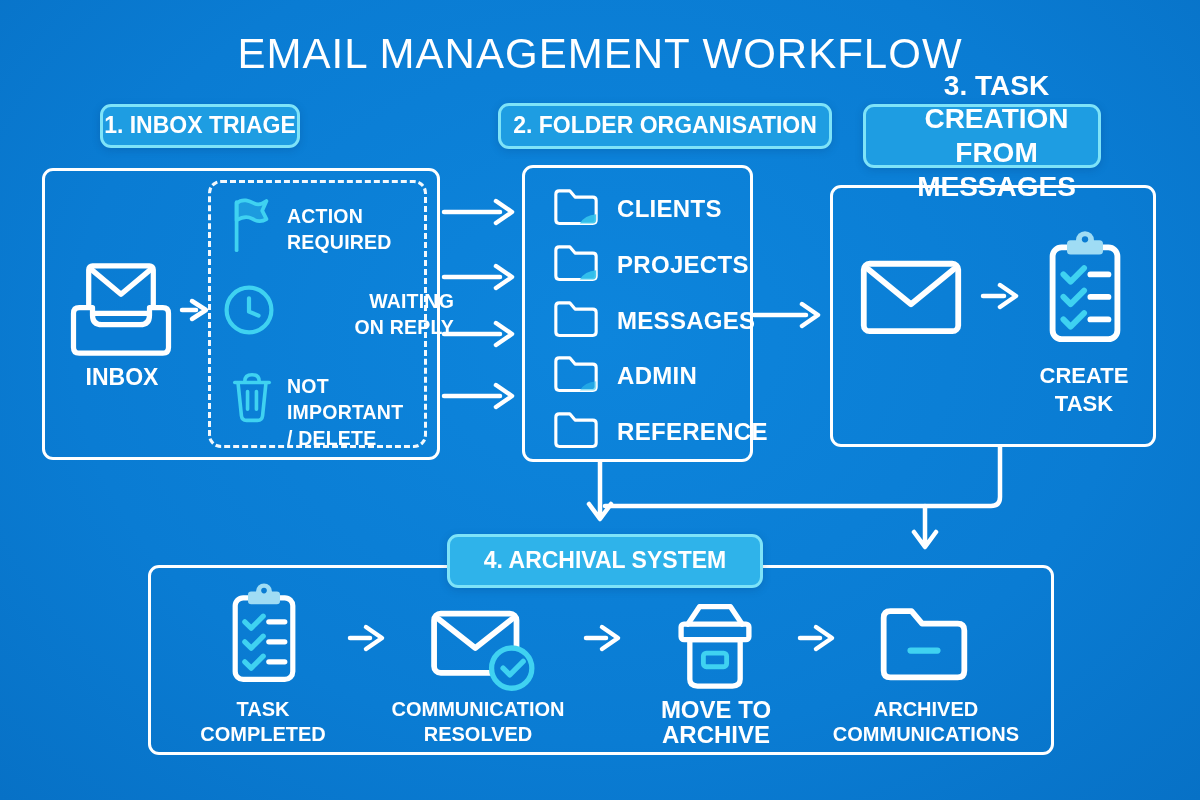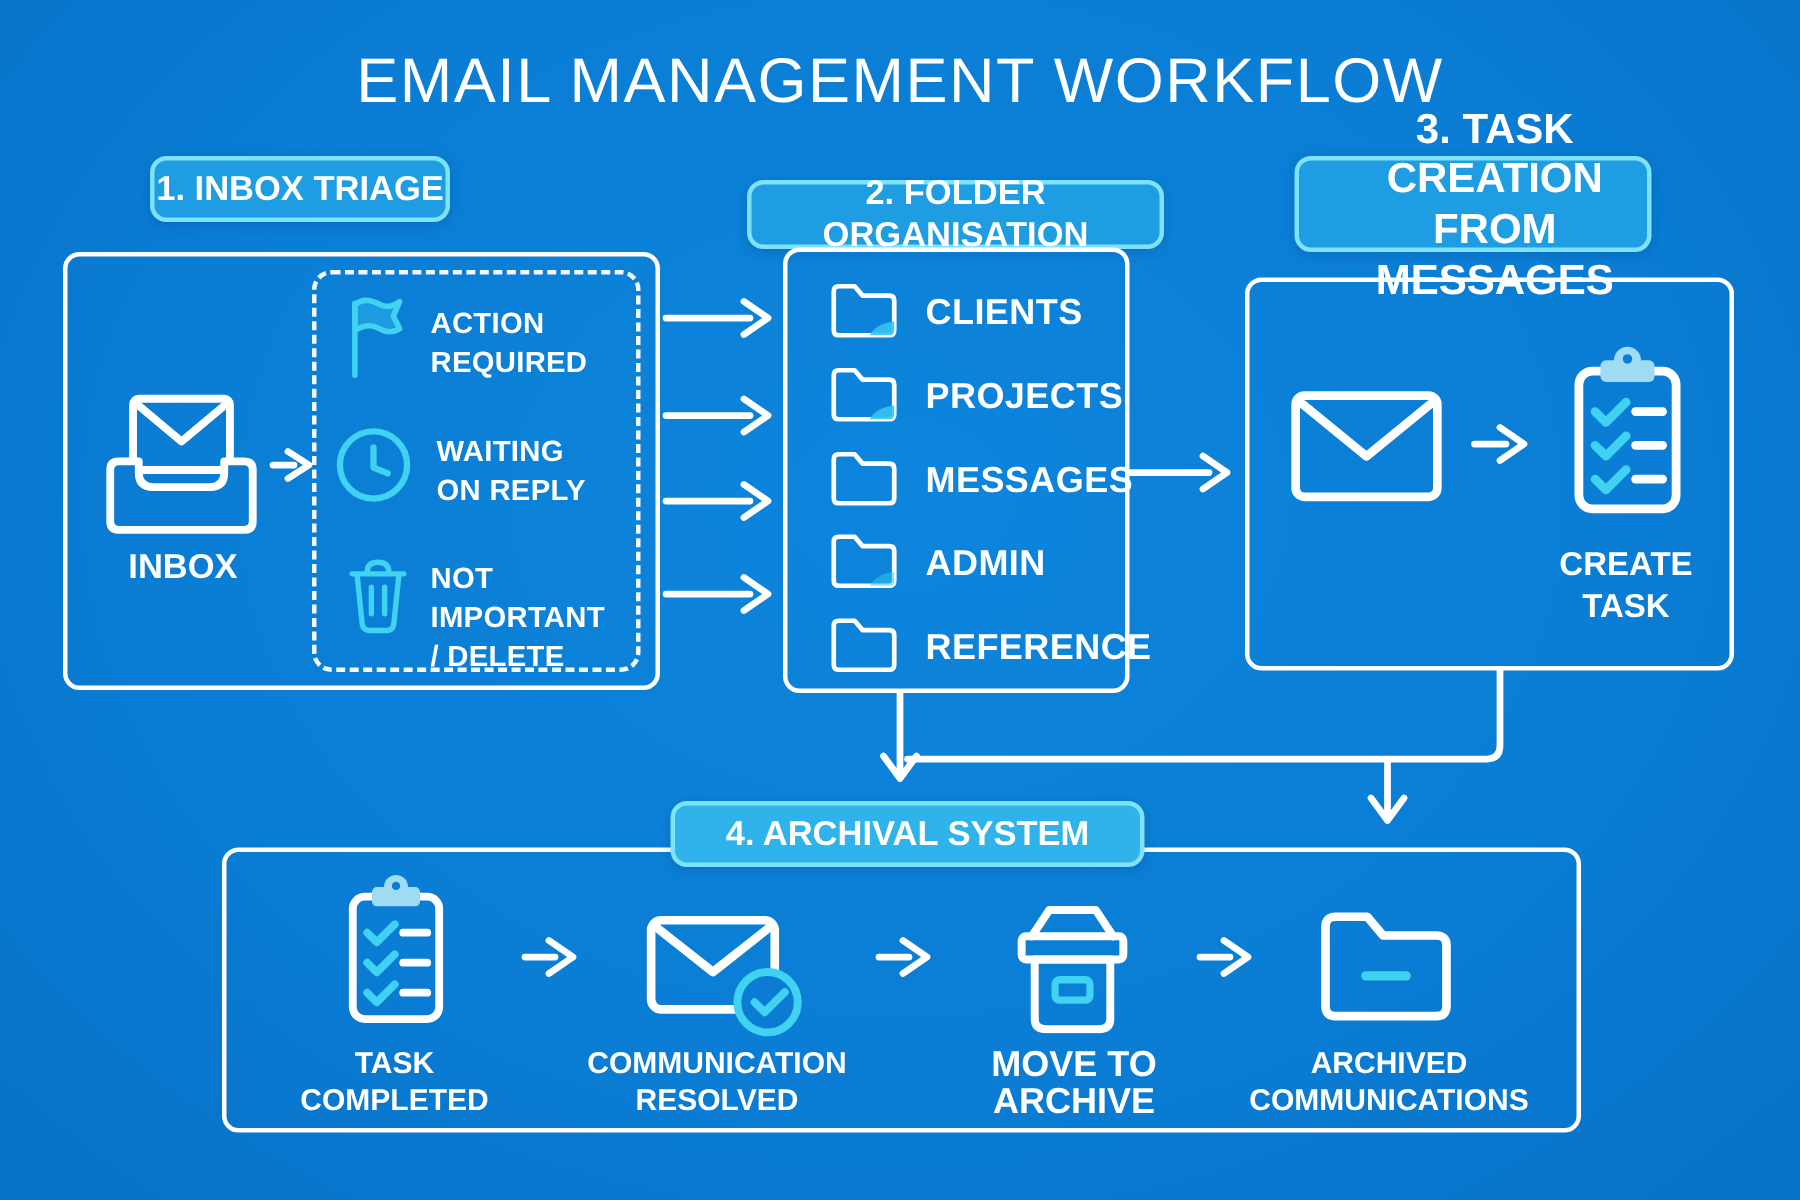--- a/index.html
+++ b/index.html
@@ -13,23 +13,23 @@
     position:absolute;top:30px;left:0;width:100%;text-align:center;
     font-size:42px;font-weight:normal;letter-spacing:1px;margin:0;
   }
   .badge{
     position:absolute;display:flex;align-items:center;justify-content:center;
     border:3px solid #7ee3f8;border-radius:11px;background:#1e9de2;
     font-weight:bold;box-sizing:border-box;box-shadow:0 2px 8px rgba(0,40,90,0.18);
     text-align:center;line-height:1.2;
   }
   .badge.b1{left:100px;top:104px;width:200px;height:44px;font-size:23px;}
-  .badge.b2{left:498px;top:103px;width:278px;height:46px;font-size:23px;margin-top:17px;}
+  .badge.b2{left:498px;top:103px;width:334px;height:46px;font-size:23px;}
   .badge.b3{left:863px;top:104px;width:238px;height:64px;font-size:28px;padding-left:29px;}
-  .badge.b4{left:447px;top:534px;width:316px;height:44px;font-size:23px;background:#2fb3ea;z-index:6;}
+  .badge.b4{left:447px;top:534px;width:316px;height:54px;font-size:23px;background:#2fb3ea;z-index:6;}
   .box{
     position:absolute;border:3.5px solid #ffffff;border-radius:11px;
     box-sizing:border-box;z-index:3;
   }
   .box.s1{left:42px;top:168px;width:398px;height:292px;}
   .box.s2{left:522px;top:165px;width:231px;height:297px;}
   .box.s3{left:830px;top:185px;width:326px;height:262px;}
   .box.s4{left:148px;top:565px;width:906px;height:190px;z-index:4;}
   .dashedbox{
     position:absolute;left:208px;top:180px;width:219px;height:268px;
@@ -109,21 +109,21 @@
   </div>
   <div class="lbl triage-lbl" style="left:287px;top:203px;width:150px;">ACTION
 REQUIRED</div>
 
   <div class="icon" style="left:221px;top:282px;">
     <svg width="56" height="56" viewBox="0 0 100 100" fill="none" stroke="#3fd2f1" stroke-width="7.5" stroke-linecap="round" stroke-linejoin="round">
       <circle cx="50" cy="50" r="40"></circle>
       <path d="M50 29 V53 L67 60"></path>
     </svg>
   </div>
-  <div class="lbl triage-lbl" style="left:291px;top:288px;width:150px;">WAITING
+  <div class="lbl triage-lbl" style="left:304px;top:288px;width:150px;text-align:right;">WAITING
 ON REPLY</div>
 
   <div class="icon" style="left:227px;top:368px;">
     <svg width="50" height="58" viewBox="0 0 90 100" fill="none" stroke="#3fd2f1" stroke-width="6.5" stroke-linecap="round" stroke-linejoin="round">
       <path d="M32 22 Q32 10 45 10 Q58 10 58 22"></path>
       <path d="M14 24 H76"></path>
       <path d="M20 26 L26 84 Q27 92 35 92 H55 Q63 92 64 84 L70 26"></path>
       <path d="M37 40 V72 M53 40 V72"></path>
     </svg>
   </div>

